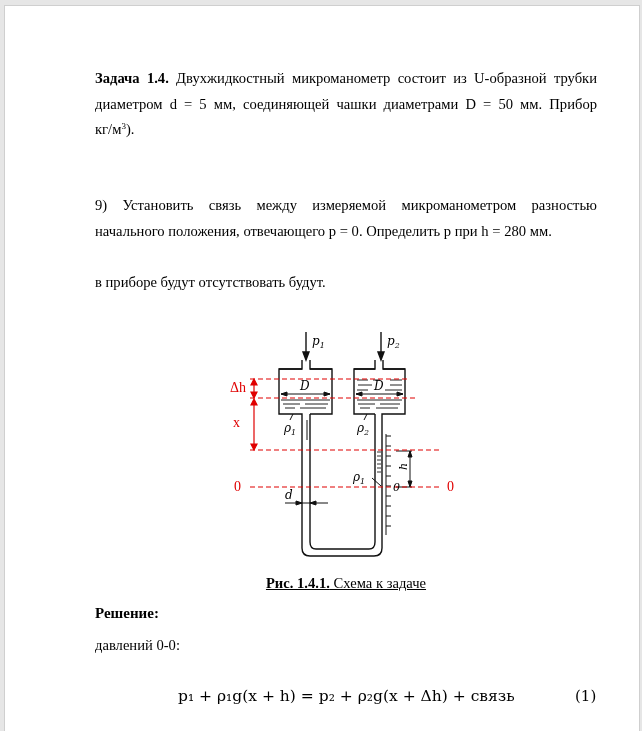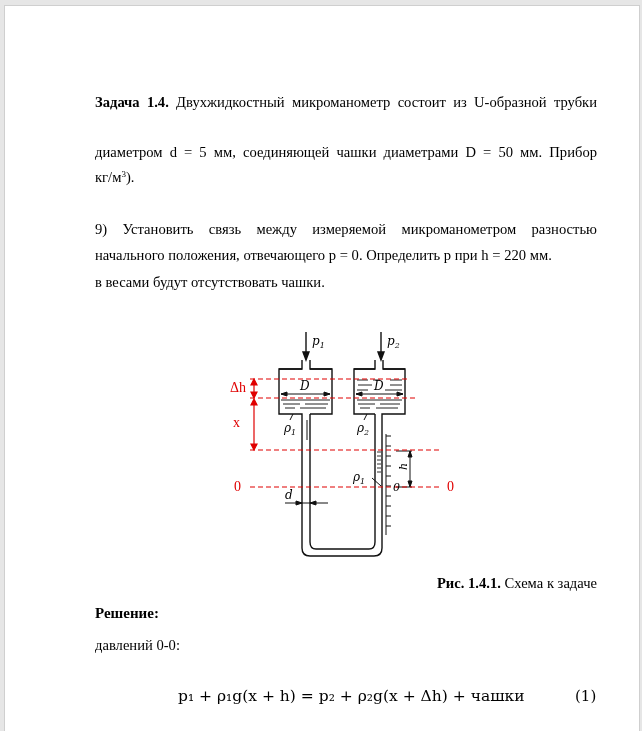--- a/index.html
+++ b/index.html
@@ -14,27 +14,27 @@
     position: absolute; left: 4px; top: 5px; width: 636px; height: 740px;
     background: #ffffff;
     border: 1px solid #cfcfcf;
     box-sizing: border-box;
   }
   .para {
     position: absolute; left: 95px; width: 502px;
     font-size: 14.6px; line-height: 25.5px;
     text-align: justify; text-align-last: auto;
   }
-  .justify-line { text-align: justify; text-align-last: justify; display:block;margin-top:24px; }
+  .justify-line { text-align: justify; text-align-last: justify; display:block; }
   b { font-weight: bold; }
   sub { font-size: 10px; vertical-align: -2px; line-height: 0; }
   sup { font-size: 9px; vertical-align: 5px; line-height: 0; }
   .caption {
     position: absolute; left: 95px; width: 502px; top: 575px;
-    text-align: right; font-size: 14.6px;
+    text-align: center; font-size: 14.6px; text-decoration: underline;
   }
   .heading { position: absolute; left: 95px; top: 605px; font-size: 15px; font-weight: bold; }
   .eq {
     position: absolute; left: 178px; top: 687px; font-size: 15.5px;
     font-family: "DejaVu Serif", serif;
   }
   .eq-num { position: absolute; left: 575px; top: 687px; font-size: 15px; font-family: "DejaVu Serif", serif; }
   svg { position: absolute; left: 0; top: 0; }
 </style>
 </head>
@@ -43,25 +43,25 @@
 <div class="page"></div>
 
 <div class="para" style="top:66px;">
   <span class="justify-line"><b>Задача 1.4.</b> <span>Двухжидкостный микроманометр состоит из U-образной трубки</span></span>
   <span class="justify-line">диаметром d = 5 мм, соединяющей чашки диаметрами D = 50 мм. Прибор</span>
   <span><span>кг/м</span><sup>3</sup><span>).</span></span>
 </div>
 
 <div class="para" style="top:193px;">
   <span class="justify-line">9) Установить связь между измеряемой микроманометром разностью</span>
-  <span>начального положения, отвечающего p = 0. Определить p при h = 220 мм.</span>
+  <span>начального положения, отвечающего p = 0. Определить p при h = 280 мм.</span>
 </div>
 
 <div class="para" style="top:270px;">
-  <span>в весами будут отсутствовать чашки.</span>
+  <span>в приборе будут отсутствовать будут.</span>
 </div>
 
 <svg width="642" height="731" viewBox="0 0 642 731">
   <g stroke="#111" stroke-width="1.4" fill="none">
 
     <line x1="306" y1="332" x2="306" y2="358"></line>
     <polygon points="303,352 306,360 309,352" fill="#111"></polygon>
     <line x1="381" y1="332" x2="381" y2="358"></line>
     <polygon points="378,352 381,360 384,352" fill="#111"></polygon>
 
@@ -187,14 +187,14 @@
 <div class="caption">
   <b>Рис. 1.4.1.</b><span> Схема к задаче</span>
 </div>
 
 <div class="heading">Решение:</div>
 
 <div class="para" style="top:633px;">
   <span>давлений 0-0:</span>
 </div>
 
-<div class="eq">p₁ + ρ₁g(x + h) = p₂ + ρ₂g(x + Δh) + чашки</div>
+<div class="eq">p₁ + ρ₁g(x + h) = p₂ + ρ₂g(x + Δh) + связь</div>
 <div class="eq-num">(1)</div>
 
 </body></html>

